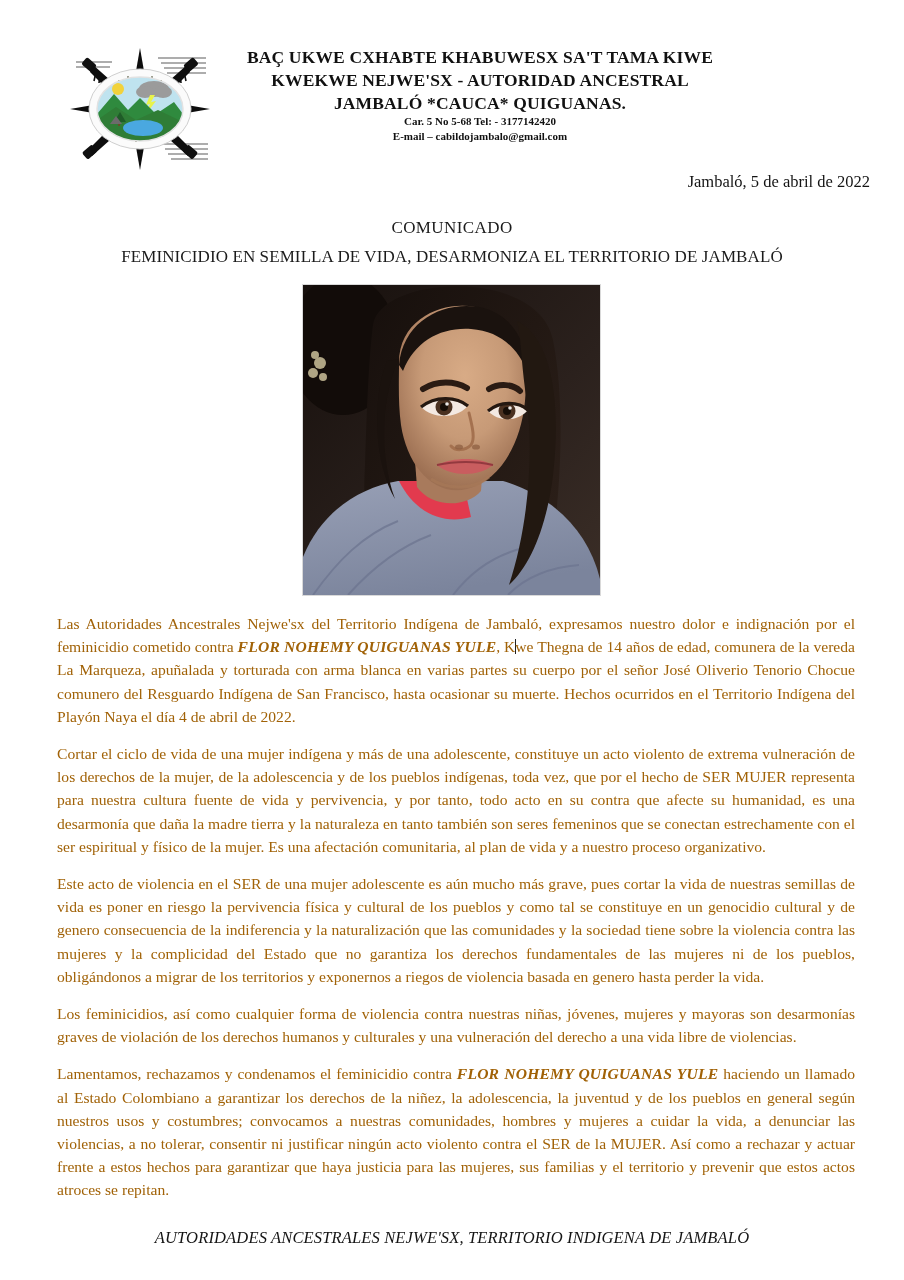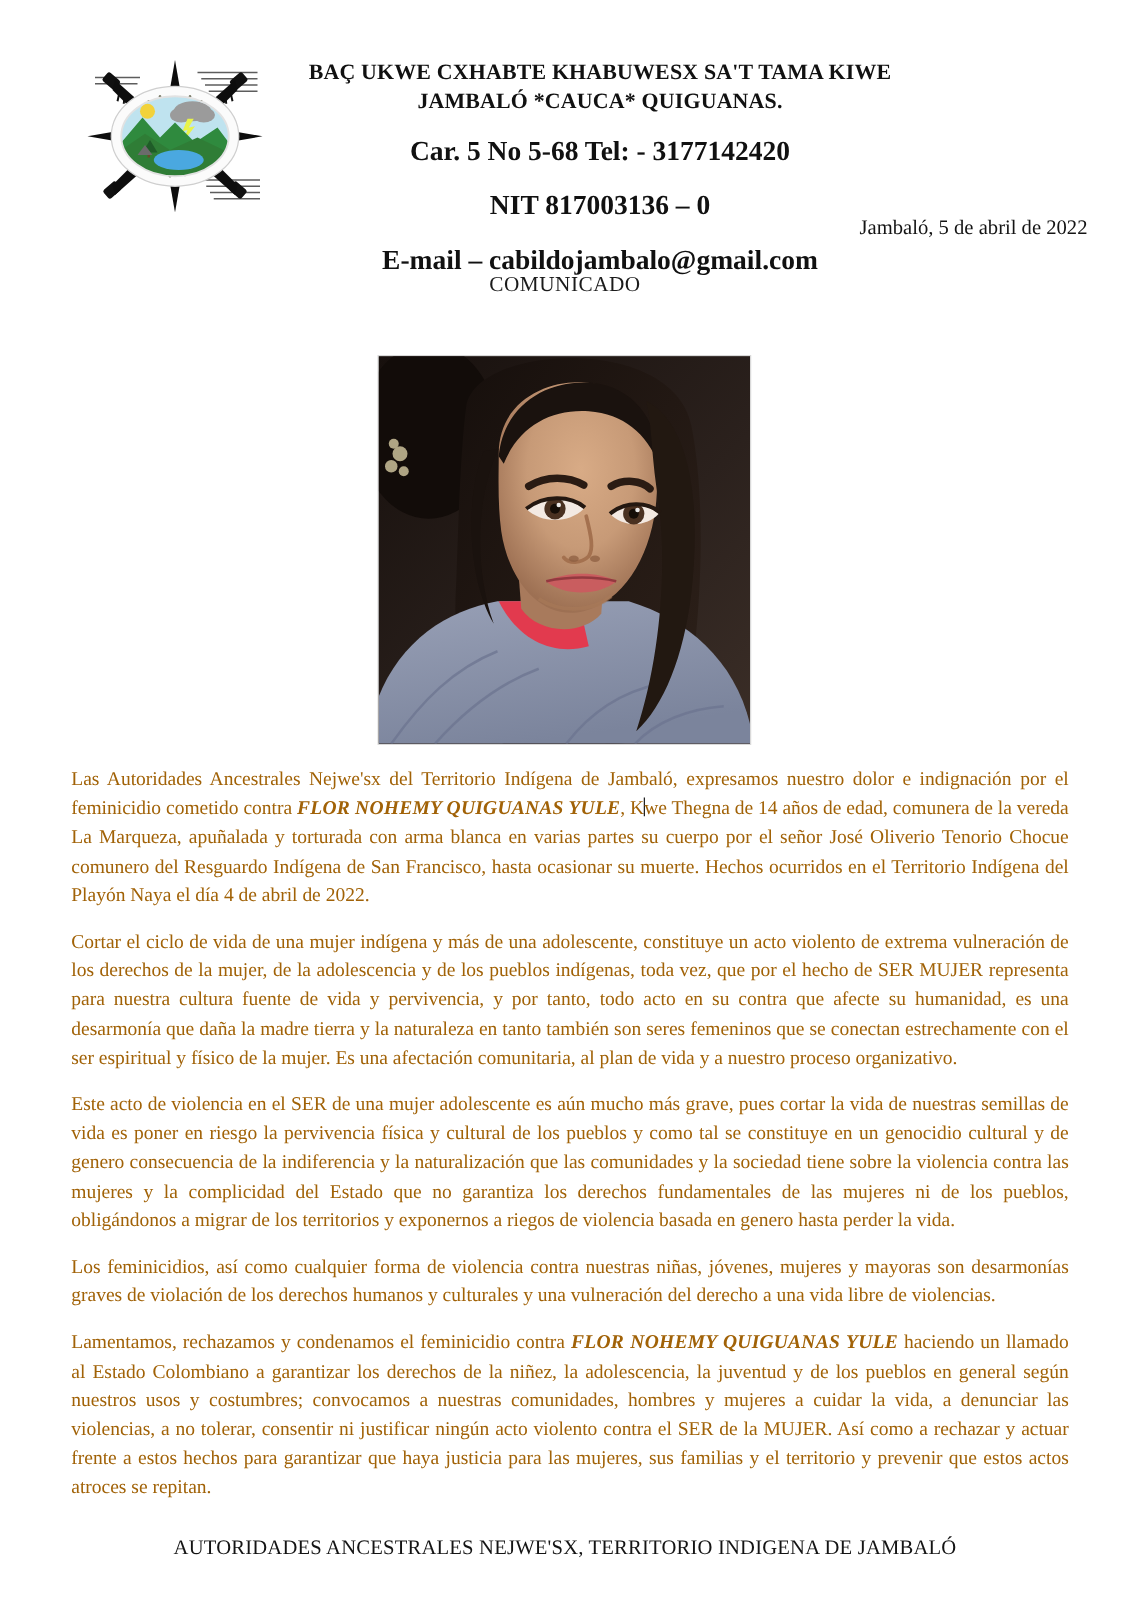--- a/index.html
+++ b/index.html
@@ -54,23 +54,22 @@
   .header-line-1,
   .header-line-2,
   .header-line-3 {
     font-size: 17.5px;
     letter-spacing: 0.15px;
     white-space: nowrap;
   }
   .header-line-4,
   .header-line-5,
   .header-line-6 {
-    font-size: 22px;
+    font-size: 11px;
     white-space: nowrap;
-    margin-top: 15px;
   }
 
   
   .dateline {
     position: absolute;
     right: 34px;
     top: 172px;
     font-size: 16.5px;
     color: #141414;
     white-space: nowrap;
@@ -146,20 +145,21 @@
   
   .footer {
     position: absolute;
     left: 0;
     top: 1228px;
     width: 904px;
     text-align: center;
     font-size: 16.5px;
     letter-spacing: 0.15px;
     color: #141414;
+    font-style: italic;
   }
 </style>
 </head>
 <body>
 
 <div class="page">
 
   <div class="letterhead">
 
     <div class="emblem">
@@ -259,30 +259,31 @@
           <g fill="#6b6b6b">
             <polygon points="44,80 50,72 56,80"></polygon>
           </g>
         </g>
         <ellipse cx="74" cy="65" rx="43" ry="32" fill="none" stroke="#e2e2e2" stroke-width="1.5"></ellipse>
       </svg>
     </div>
 
     <div class="header-text">
       <div class="header-line-1">BAÇ UKWE CXHABTE  KHABUWESX SA'T TAMA KIWE</div>
+      <div class="header-line-2">KWEKWE NEJWE'SX - AUTORIDAD ANCESTRAL</div>
       <div class="header-line-3">JAMBALÓ *CAUCA* QUIGUANAS.</div>
       <div class="header-line-4">Car. 5 No 5-68 Tel: - 3177142420</div>
-      <div class="header-line-5">NIT 817003136 – 0</div>
       <div class="header-line-6">E-mail – cabildojambalo@gmail.com</div>
     </div>
   </div>
 
   <div class="dateline">Jambaló, 5 de abril de 2022</div>
 
   <div class="comunicado">COMUNICADO</div>
+  <div class="subject">FEMINICIDIO EN SEMILLA DE VIDA, DESARMONIZA EL TERRITORIO DE JAMBALÓ</div>
 
   <div class="photo-wrap">
     <div class="photo">
       <svg viewBox="0 0 297 310" width="297" height="310" preserveAspectRatio="xMidYMid slice" aria-hidden="true">
         <defs>
           <linearGradient id="bgg" x1="0" y1="0" x2="1" y2="1">
             <stop offset="0%" stop-color="#17100d"></stop>
             <stop offset="60%" stop-color="#2b211d"></stop>
             <stop offset="100%" stop-color="#3b2e27"></stop>
           </linearGradient>

